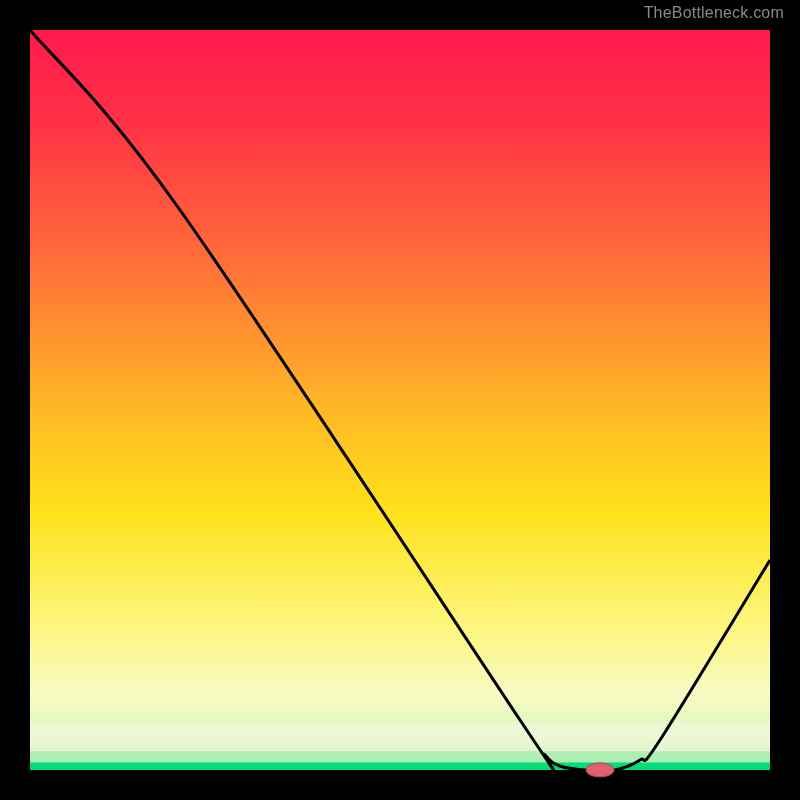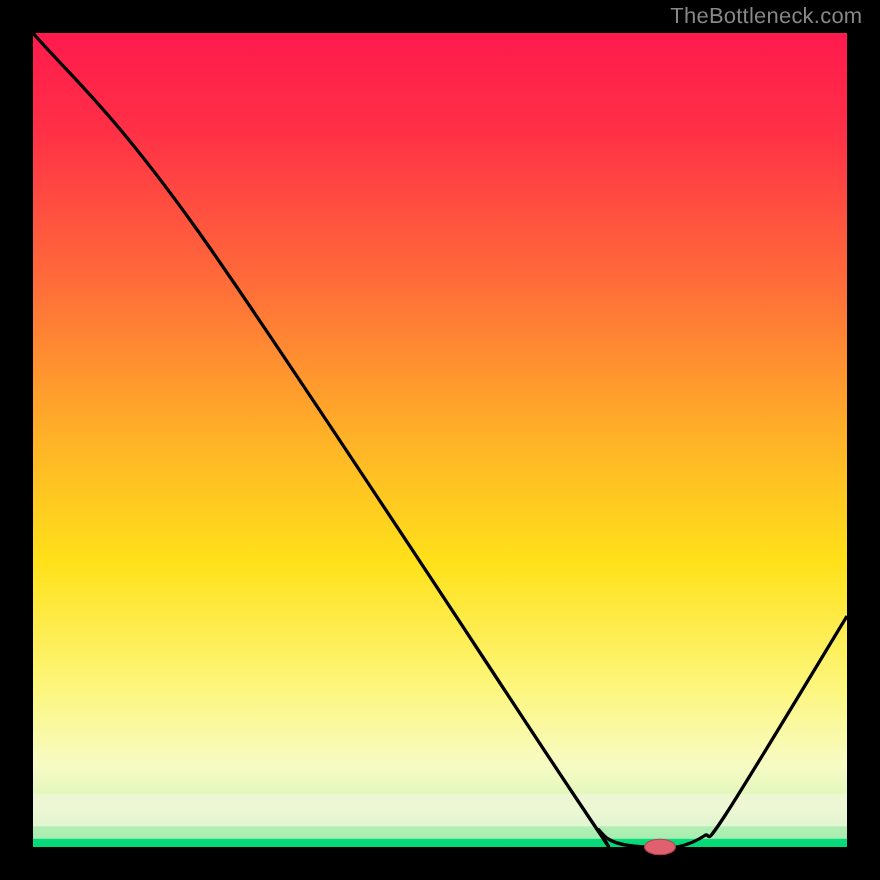--- a/index.html
+++ b/index.html
@@ -15,21 +15,21 @@
     position: absolute;
     top: 0; left: 0;
     width: 800px; height: 800px;
     background: #000;
   }
   .watermark {
     position: absolute;
     top: 4px;
     right: 16px;
     color: #888;
-    font-size: 20px;
+    font-size: 16px;
     font-weight: 500;
     letter-spacing: 0.2px;
   }
   svg {
     position: absolute;
     top: 0; left: 0;
   }
 </style>
 </head>
 <body>

